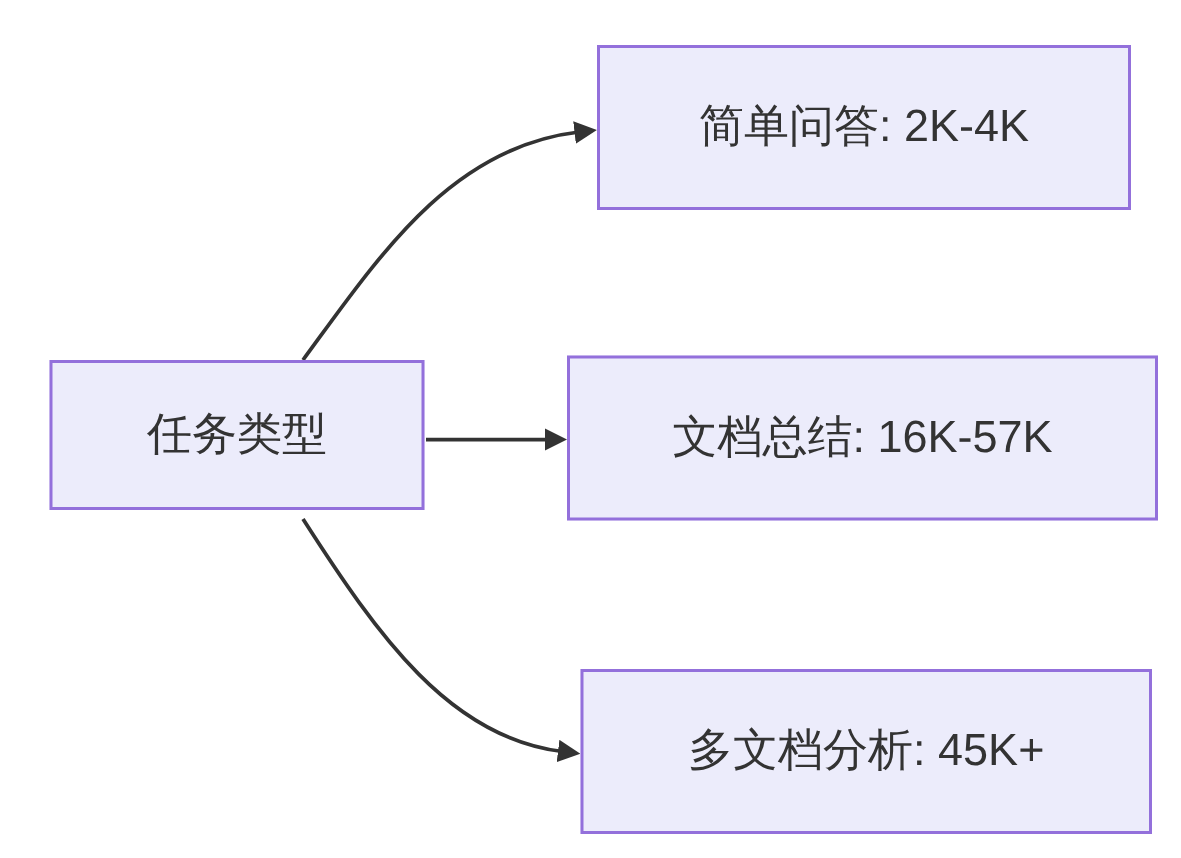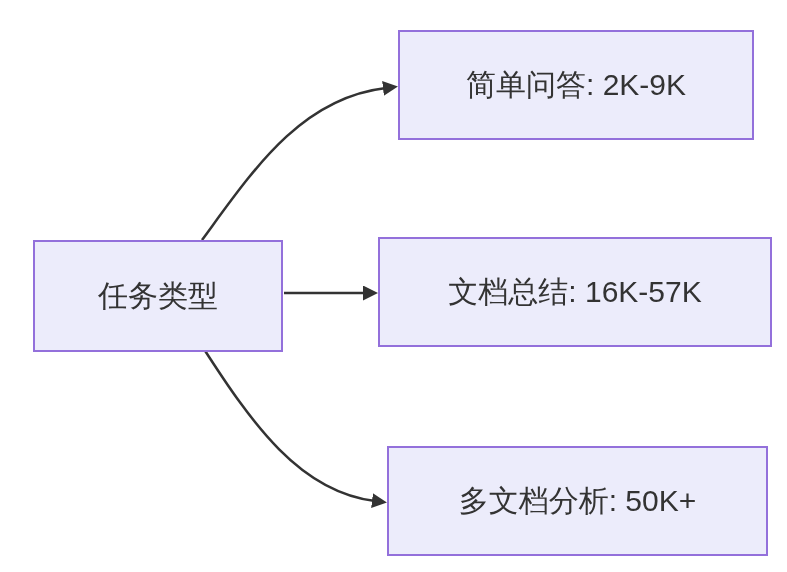--- a/index.html
+++ b/index.html
@@ -33,21 +33,21 @@
     border: 2.5px solid #9370DB;
     color: #333333;
     font-size: 30px;
     line-height: 1;
     display: flex;
     align-items: center;
     justify-content: center;
     text-align: center;
     white-space: nowrap;
   }
-  .node-root   { left: 33px;  top: 240px; width: 250px; height: 112px; }
+  .node-root   { left: 33px;  top: 240px; width: 250px; height: 100px; }
   .node-top    { left: 398px; top: 30px;  width: 356px; height: 110px; }
   .node-mid    { left: 378px; top: 237px; width: 394px; height: 110px; }
   .node-bottom { left: 387px; top: 446px; width: 381px; height: 110px; }
 </style>
 </head>
 <body>
 
 <div class="canvas">
 
   <svg class="edges" width="787" height="572" viewBox="0 0 787 572" xmlns="http://www.w3.org/2000/svg">
@@ -59,24 +59,24 @@
     <path class="edge" d="M202,240 C252,172 300,98 386,88" marker-end="url(#arrowhead)"></path>
     <path class="edge" d="M284,293 L366,293" marker-end="url(#arrowhead)"></path>
     <path class="edge" d="M202,346 C252,424 300,492 375,501" marker-end="url(#arrowhead)"></path>
   </svg>
 
   <div class="node node-root">
     <span>任务类型</span>
   </div>
 
   <div class="node node-top">
-    <span>简单问答: 2K-9K</span>
+    <span>简单问答: 2K-4K</span>
   </div>
 
   <div class="node node-mid">
     <span>文档总结: 16K-57K</span>
   </div>
 
   <div class="node node-bottom">
-    <span>多文档分析: 50K+</span>
+    <span>多文档分析: 45K+</span>
   </div>
 
 </div>
 
 </body></html>

